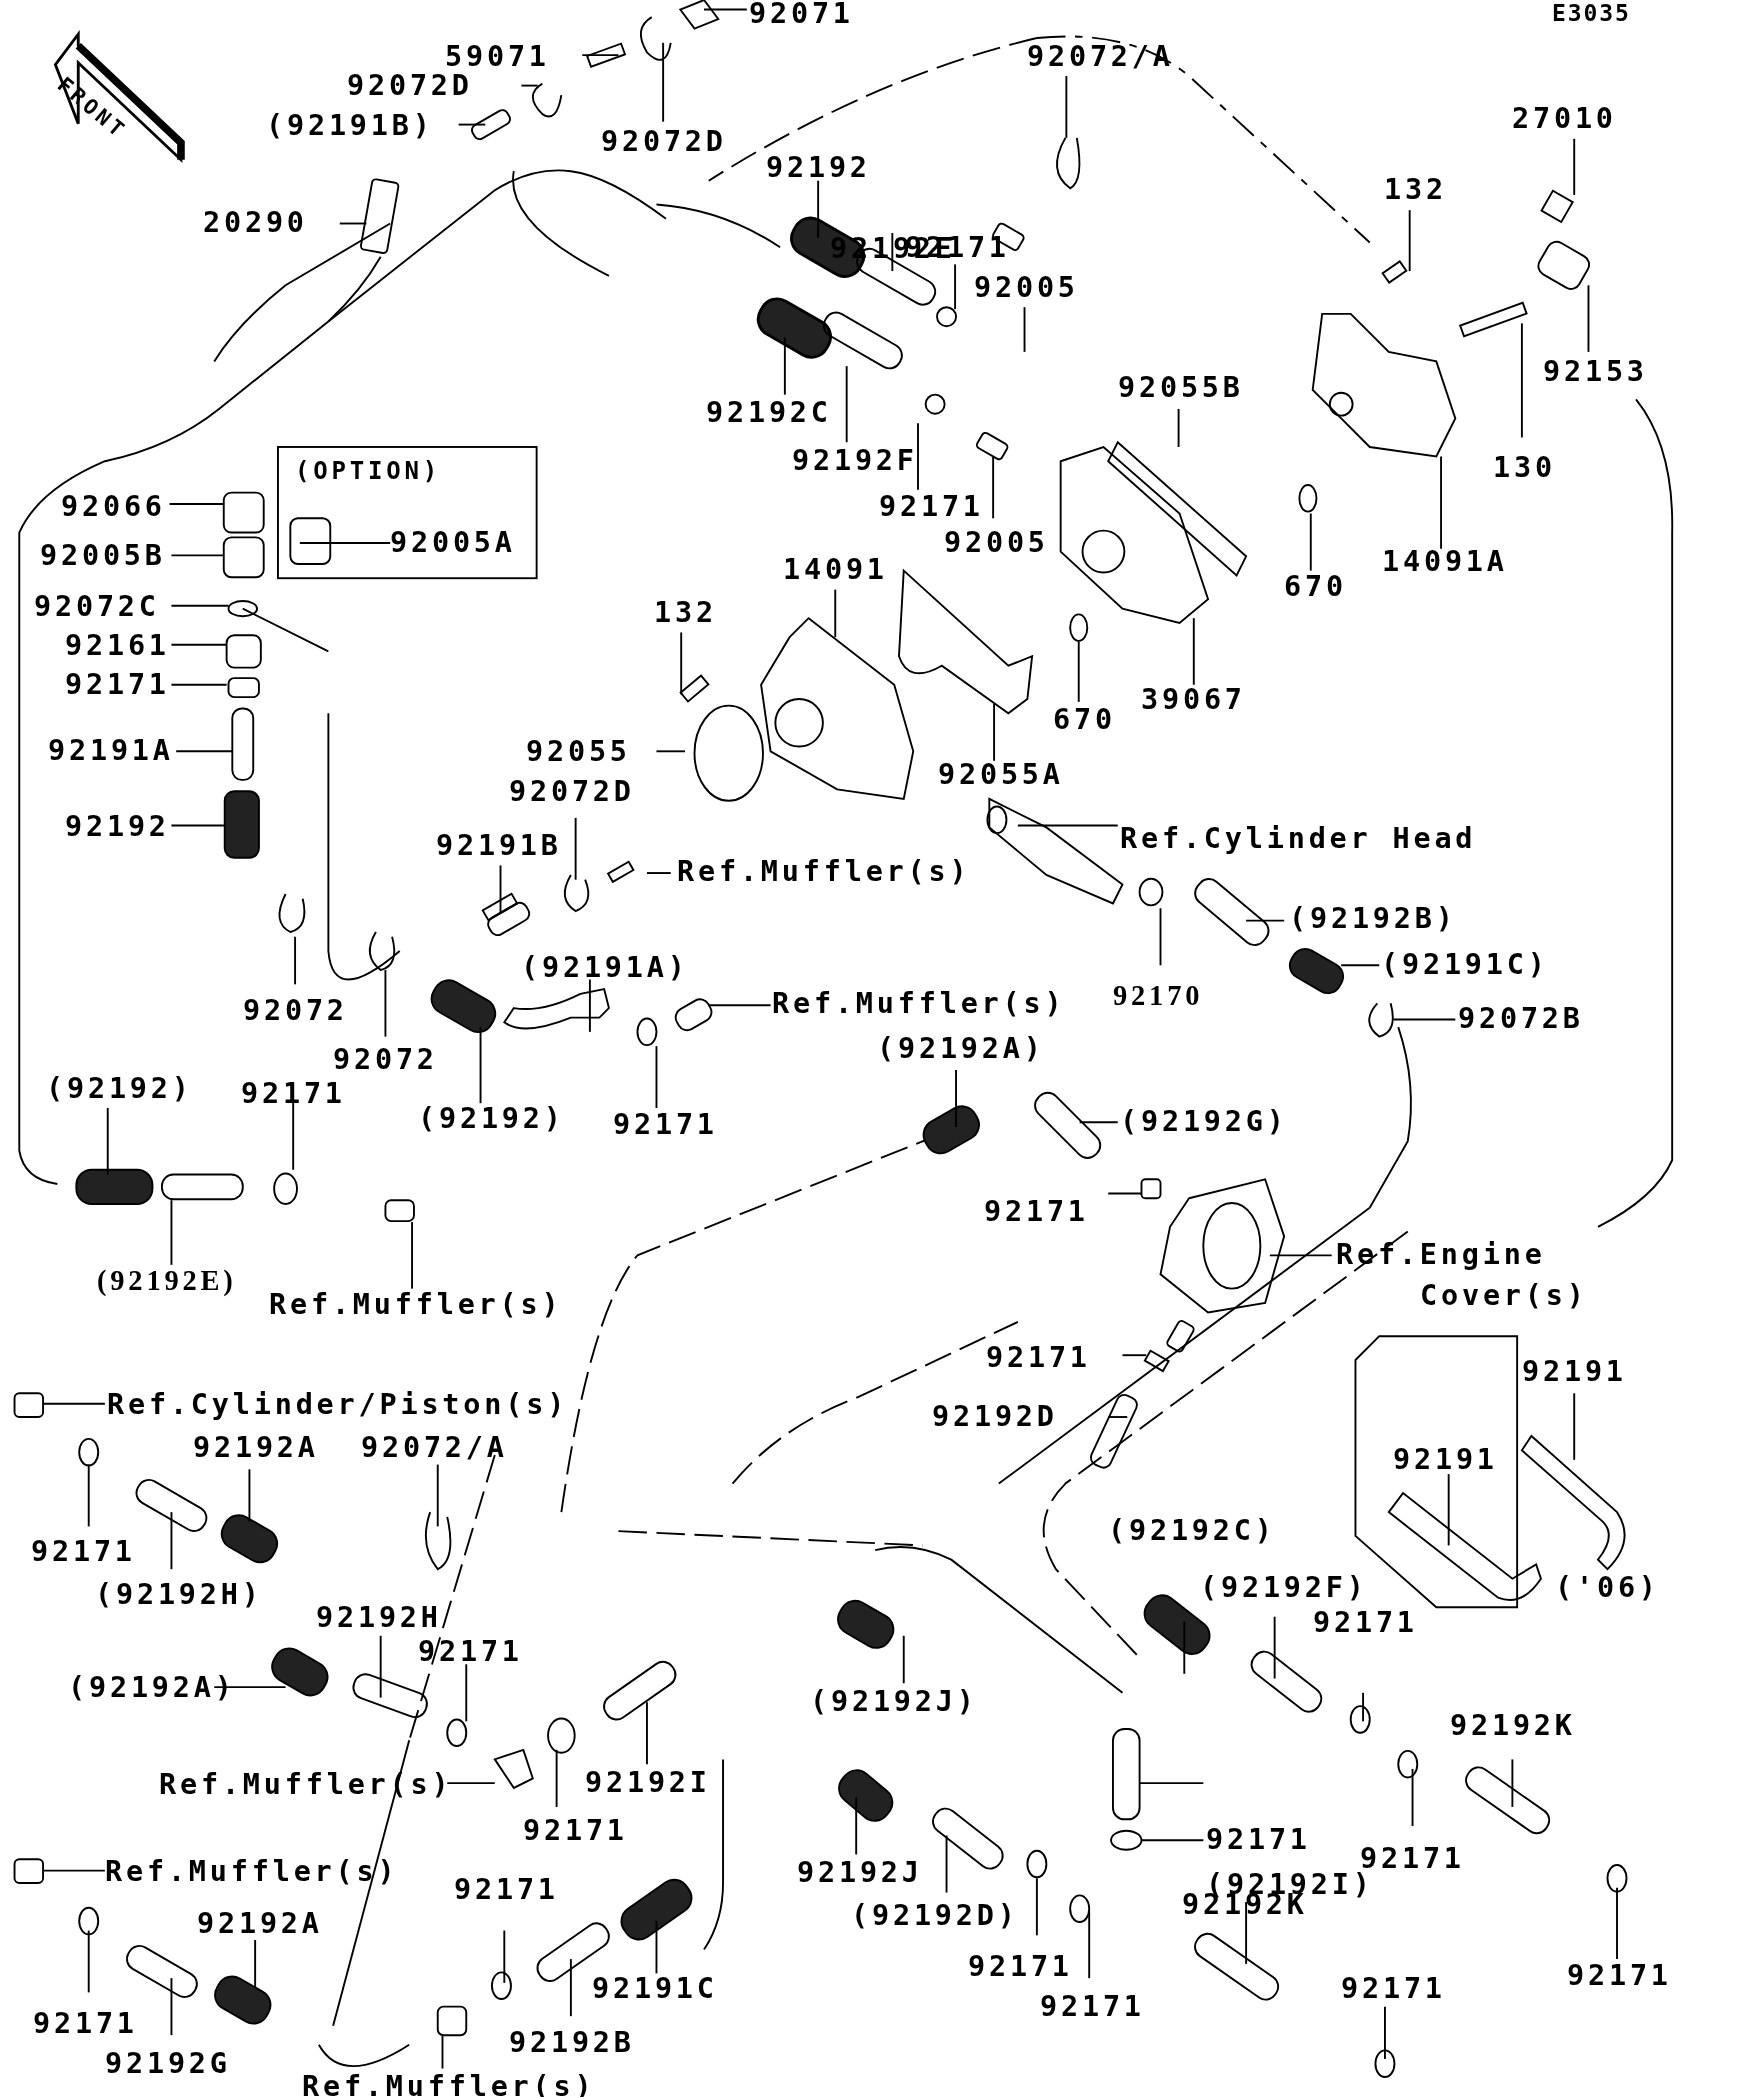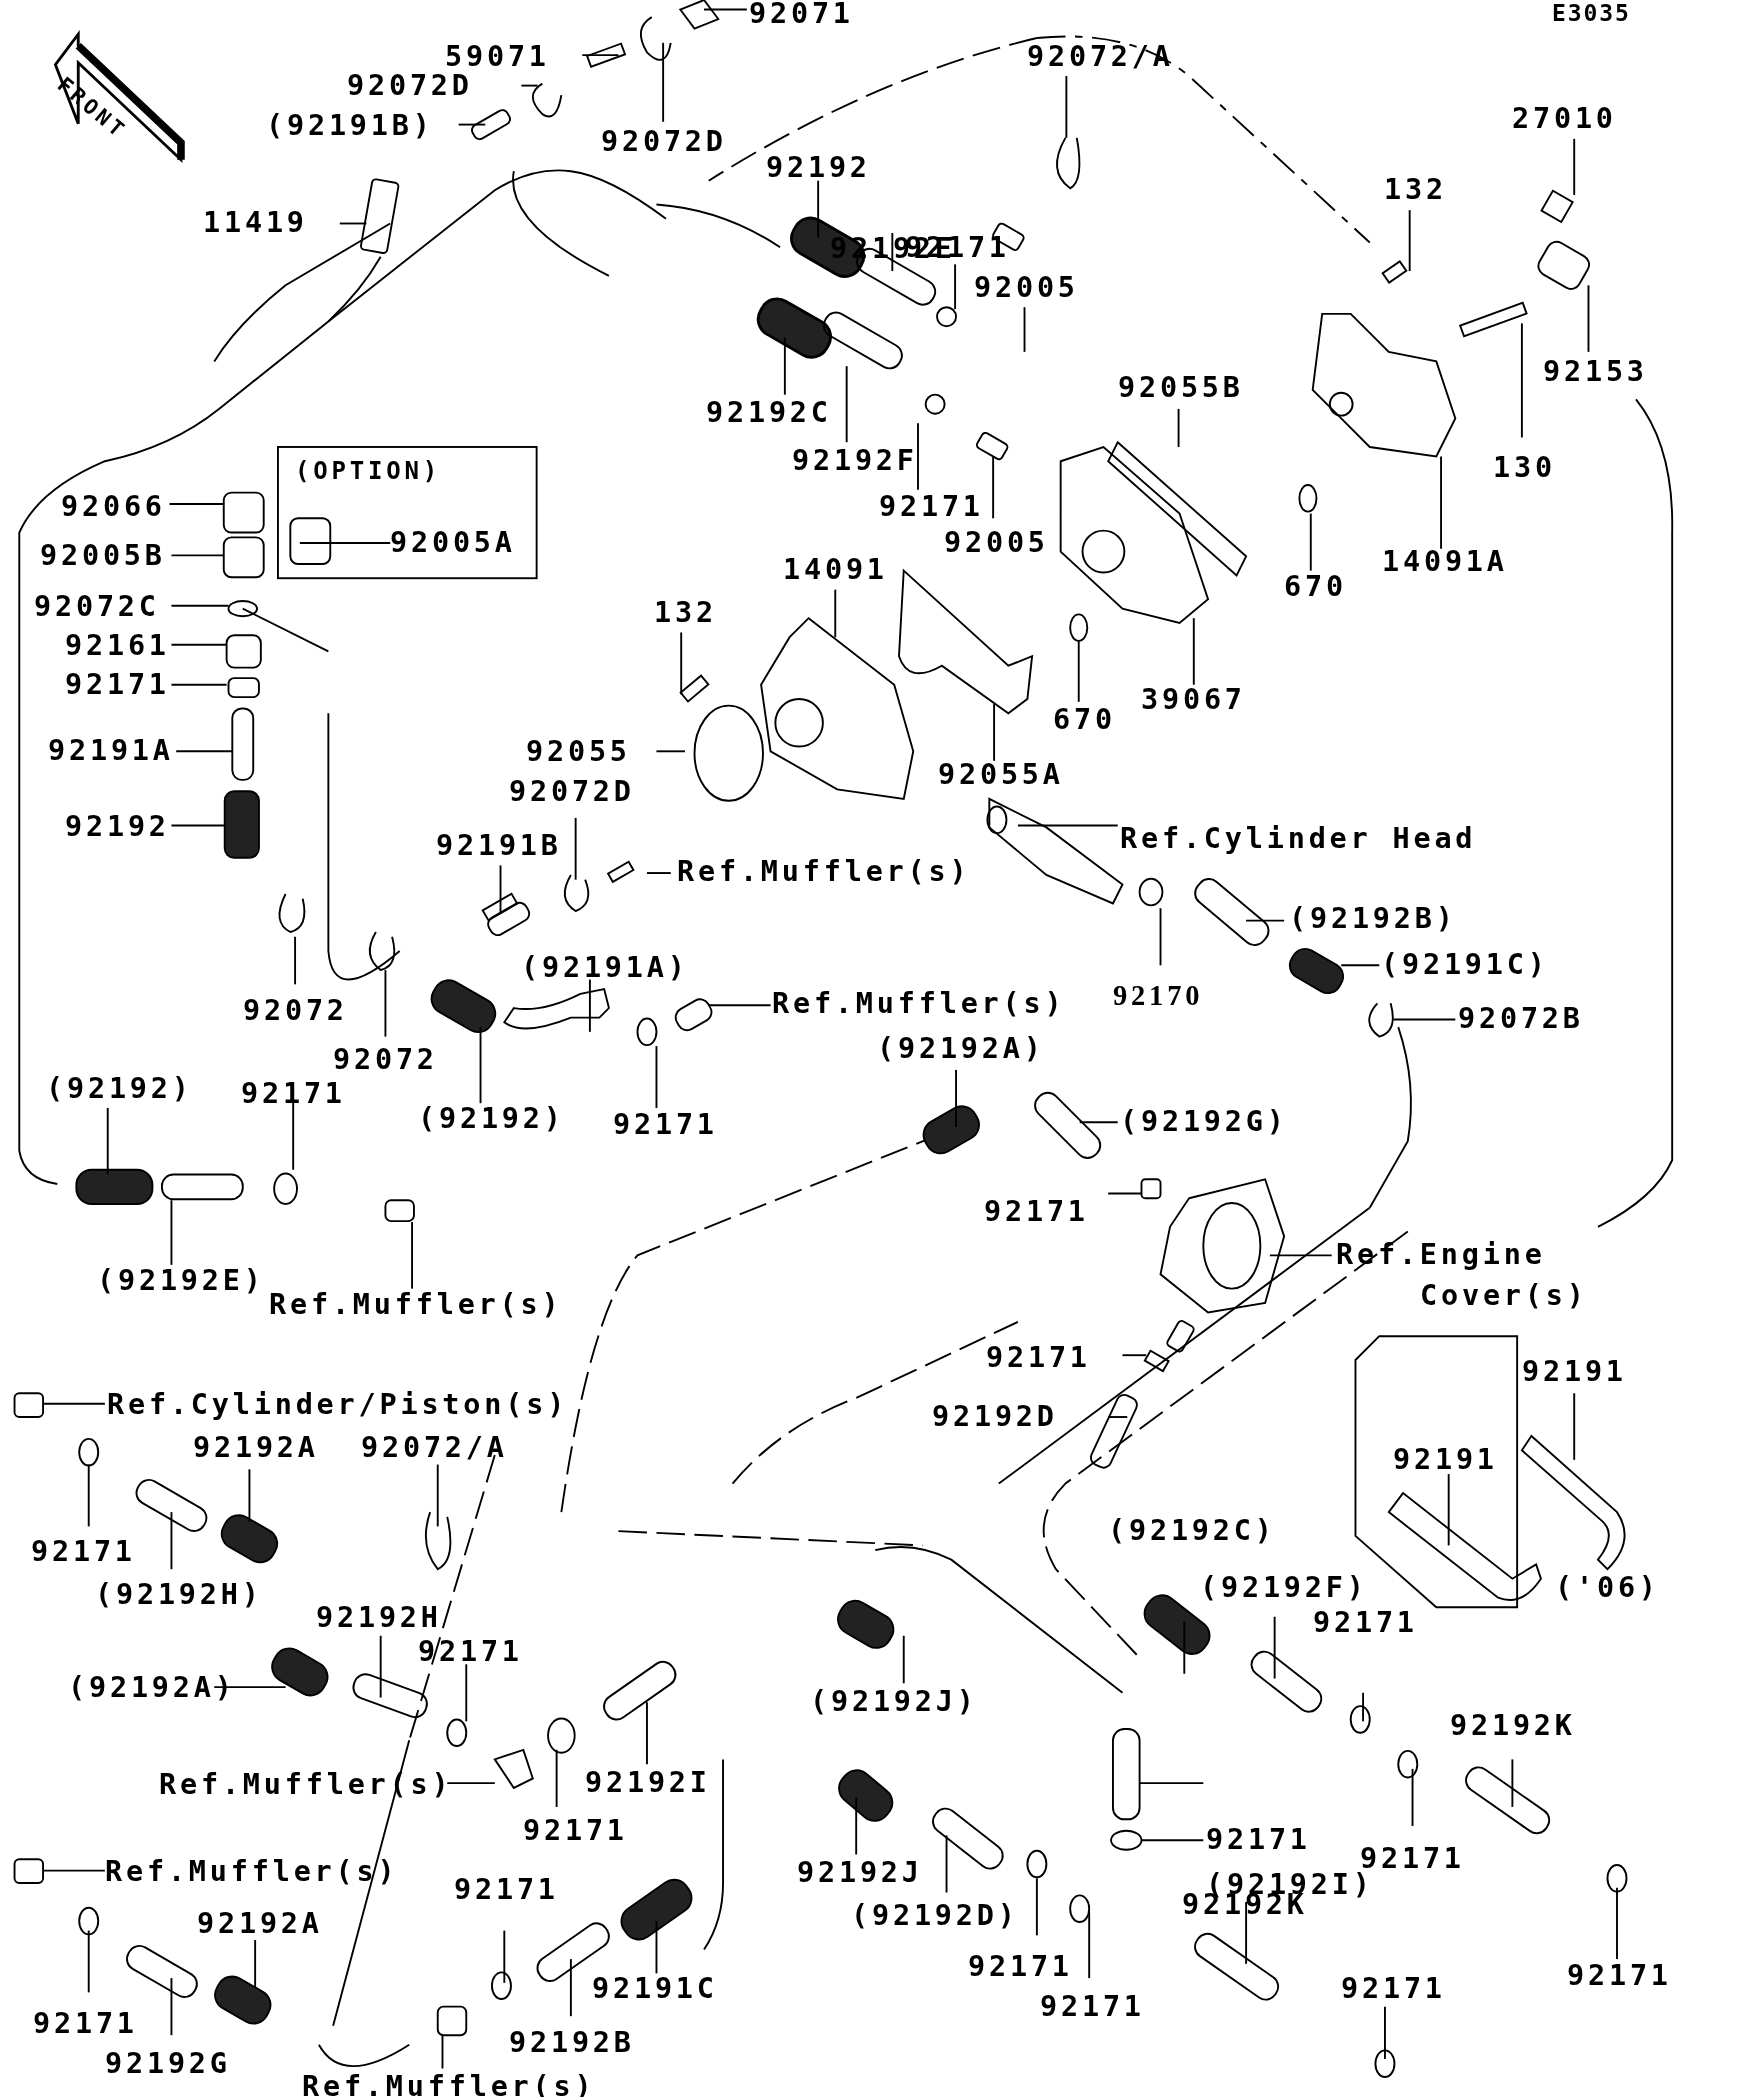--- a/index.html
+++ b/index.html
@@ -282,21 +282,21 @@
 <div class="lbl" style="left:390px;top:529px;">92005A</div>
 <div class="lbl" style="left:1555px;top:1574px;">('06)</div>
 <div class="lbl" style="left:1522px;top:1358px;">92191</div>
 <div class="lbl" style="left:1393px;top:1446px;">92191</div>
 
 <div class="lbl" style="left:749px;top:0px;">92071</div>
 <div class="lbl" style="left:445px;top:43px;">59071</div>
 <div class="lbl" style="left:347px;top:72px;">92072D</div>
 <div class="lbl" style="left:266px;top:112px;">(92191B)</div>
 <div class="lbl" style="left:601px;top:128px;">92072D</div>
-<div class="lbl" style="left:203px;top:209px;">11419</div>
+<div class="lbl" style="left:203px;top:209px;">20290</div>
 <div class="lbl" style="left:1027px;top:43px;">92072/A</div>
 <div class="lbl" style="left:1512px;top:105px;">27010</div>
 <div class="lbl" style="left:1384px;top:176px;">132</div>
 <div class="lbl" style="left:1543px;top:358px;">92153</div>
 <div class="lbl" style="left:1493px;top:454px;">130</div>
 <div class="lbl" style="left:1382px;top:548px;">14091A</div>
 <div class="lbl" style="left:766px;top:154px;">92192</div>
 <div class="lbl" style="left:830px;top:200px;margin-top:35px;">92192E</div>
 <div class="lbl" style="left:905px;top:234px;">92171</div>
 <div class="lbl" style="left:974px;top:274px;">92005</div>
@@ -333,21 +333,21 @@
 <div class="lbl" style="left:772px;top:990px;">Ref.Muffler(s)</div>
 <div class="lbl" style="left:418px;top:1105px;">(92192)</div>
 <div class="lbl" style="left:613px;top:1111px;">92171</div>
 <div class="lbl" style="left:877px;top:1035px;">(92192A)</div>
 <div class="lbl" style="left:1120px;top:1108px;">(92192G)</div>
 <div class="lbl" style="left:984px;top:1198px;">92171</div>
 <div class="lbl" style="left:1336px;top:1241px;">Ref.Engine</div>
 <div class="lbl" style="left:1420px;top:1282px;">Cover(s)</div>
 <div class="lbl" style="left:46px;top:1075px;">(92192)</div>
 <div class="lbl" style="left:241px;top:1080px;">92171</div>
-<div class="lbl" style="left:97px;top:1267px;">(92192E)</div>
+<div class="lbl" style="left:97px;top:1267px;font-family:Liberation Serif, serif;">(92192E)</div>
 <div class="lbl" style="left:269px;top:1291px;">Ref.Muffler(s)</div>
 <div class="lbl" style="left:986px;top:1344px;">92171</div>
 <div class="lbl" style="left:932px;top:1403px;">92192D</div>
 <div class="lbl" style="left:107px;top:1391px;">Ref.Cylinder/Piston(s)</div>
 <div class="lbl" style="left:31px;top:1538px;">92171</div>
 <div class="lbl" style="left:193px;top:1434px;">92192A</div>
 <div class="lbl" style="left:361px;top:1434px;">92072/A</div>
 <div class="lbl" style="left:95px;top:1581px;">(92192H)</div>
 <div class="lbl" style="left:316px;top:1604px;">92192H</div>
 <div class="lbl" style="left:418px;top:1638px;">92171</div>

